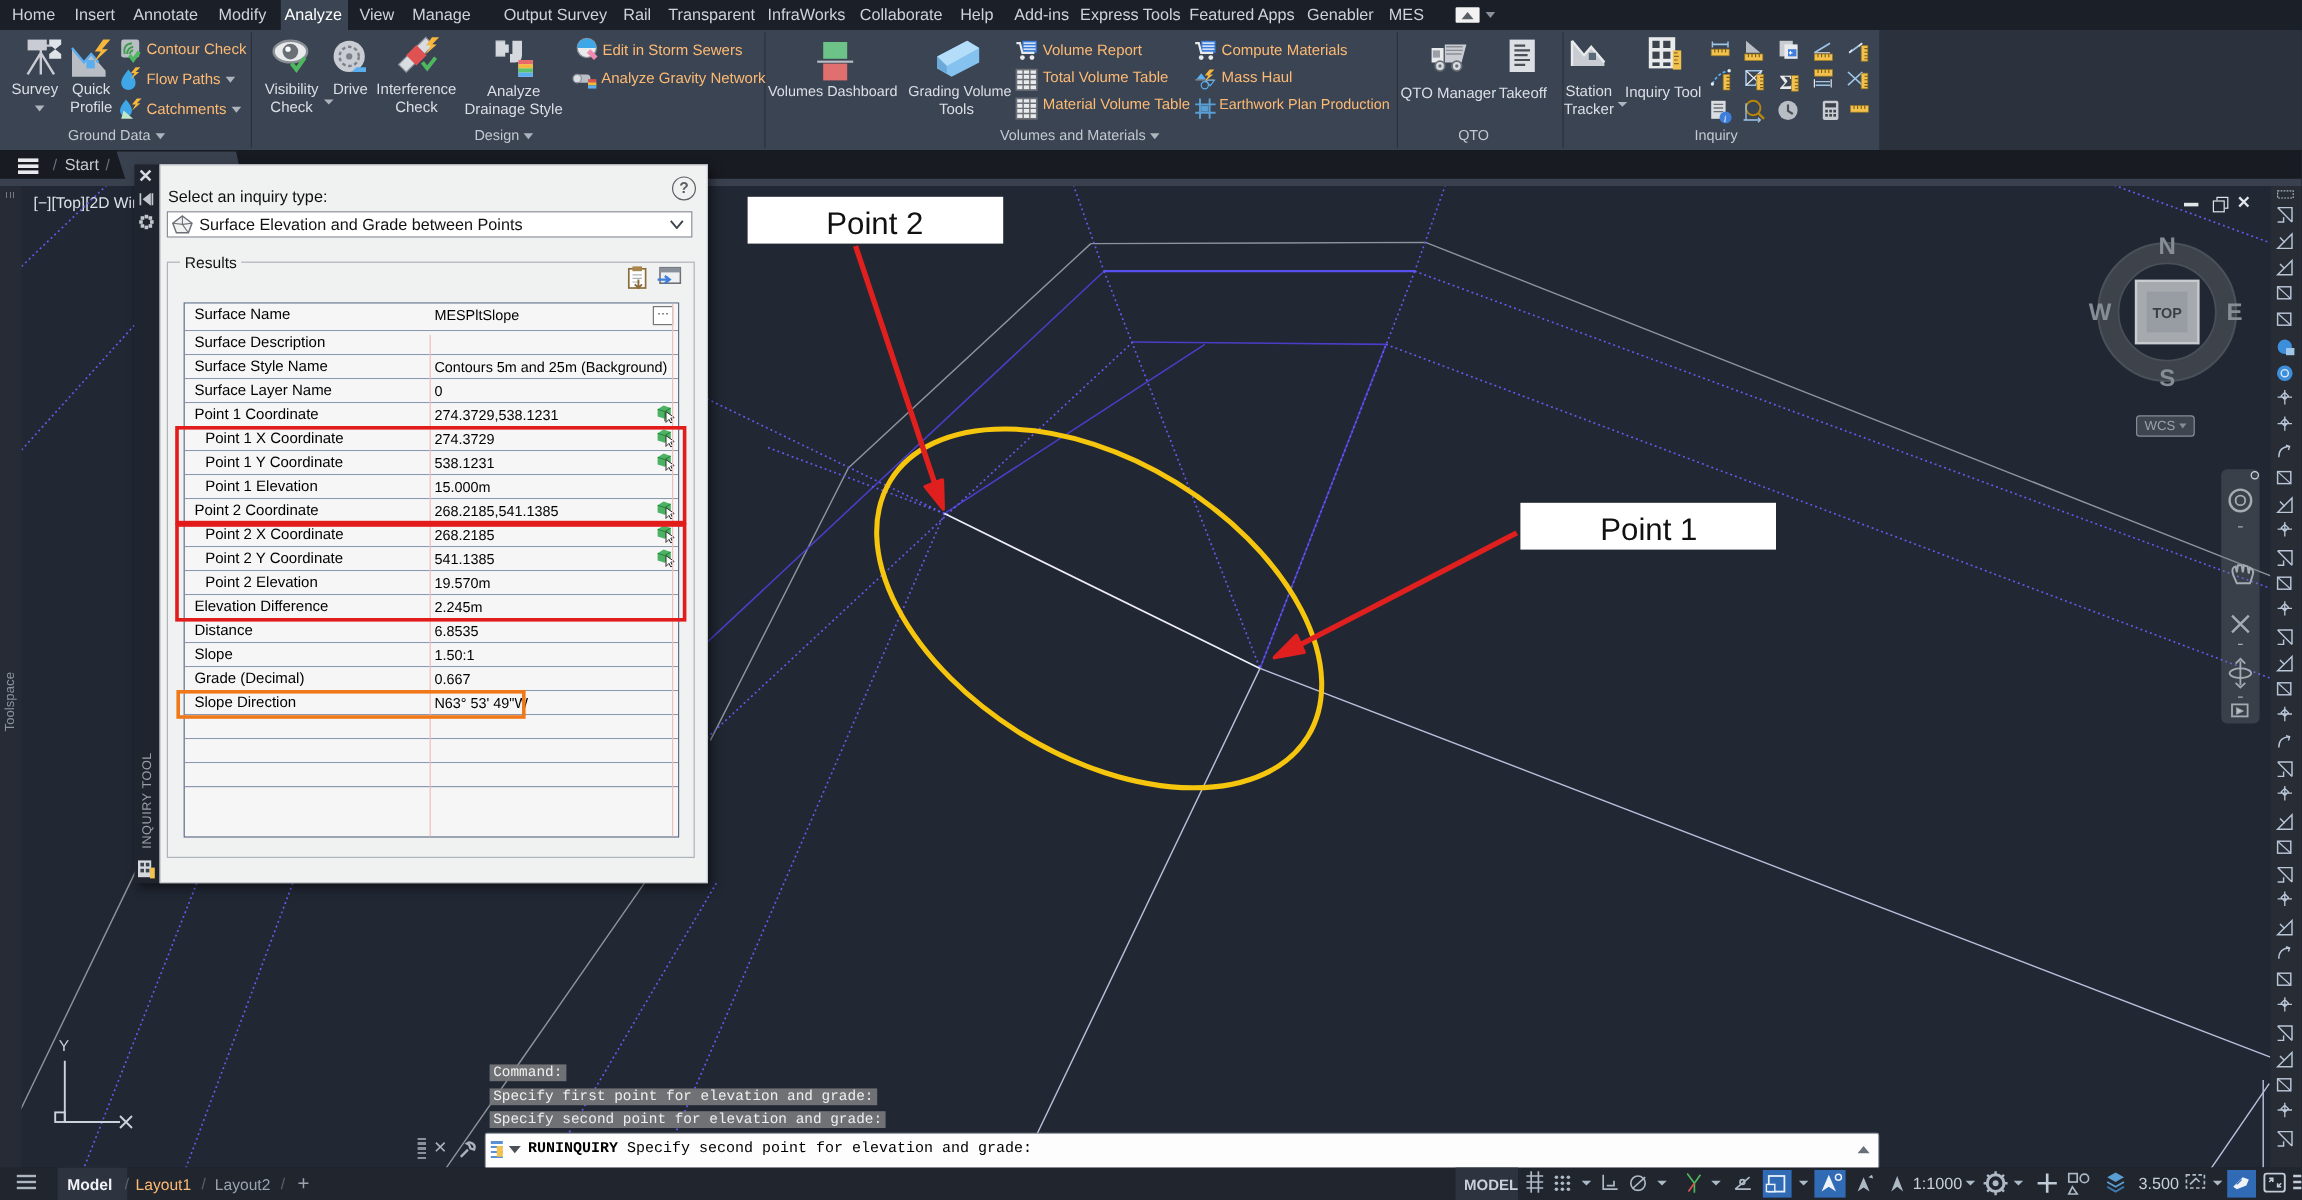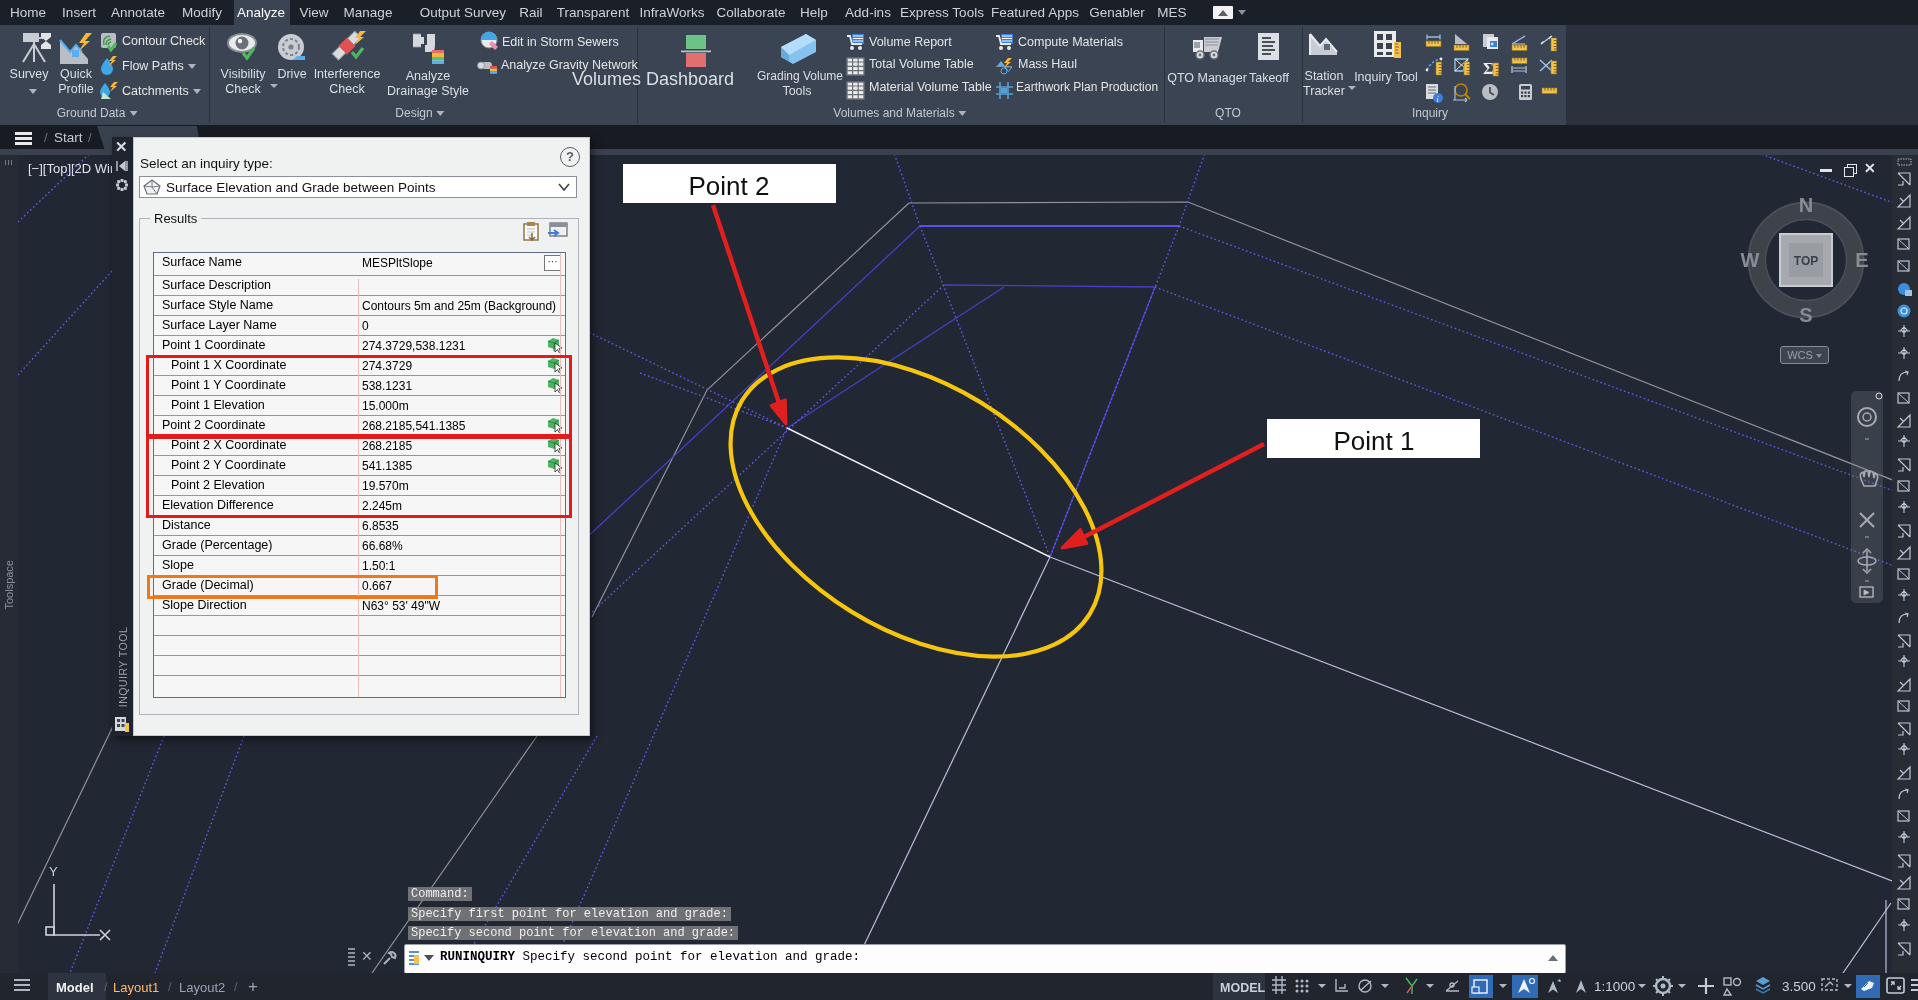--- a/index.html
+++ b/index.html
@@ -1,18 +1,18 @@
 <!DOCTYPE html>
 <html><head><meta charset="utf-8">
 <style>
 html,body{margin:0;padding:0}
 body{width:1918px;height:1000px;overflow:hidden;background:#202632;font-family:"Liberation Sans",sans-serif;position:relative}
 .a{position:absolute}
 .mtab{position:absolute;top:0;height:17px;line-height:25px;color:#ced3da;font-size:13.5px;transform:translateX(-50%);white-space:nowrap}
-.rlbl{position:absolute;color:#e5e5e5;font-size:12.5px;white-space:nowrap}
+.rlbl{position:absolute;color:#fdba74;font-size:12.5px;white-space:nowrap}
 .rlblc{position:absolute;color:#dbdfe6;font-size:12.5px;white-space:nowrap;transform:translateX(-50%);text-align:center}
 .seclbl{position:absolute;top:106px;color:#c3c9d2;font-size:12px;transform:translateX(-50%);white-space:nowrap}
 .vdiv{position:absolute;top:27px;width:1px;height:96px;background:#2b313c}
 .tr{height:19px;border-bottom:1px solid #8b99b0;position:relative;font-size:12.5px;color:#000;background:#f6f6f7}
 .tr .p{position:absolute;left:8px;top:2px;white-space:nowrap}
 .tr .p2{left:17px}
 .tr .v{position:absolute;left:208px;top:2.5px;white-space:nowrap;font-size:12px}
 .gi{position:absolute;left:392px;top:0px;width:16px;height:17px}
 .tr1{height:22px !important}
 .carat{display:inline-block;width:0;height:0;border-left:4px solid transparent;border-right:4px solid transparent;border-top:5px solid #aeb4bd;vertical-align:middle;margin-left:4px}
@@ -302,21 +302,21 @@
 <span class="a" style="left:266px;top:76px"><span class="carat" style="border-top-width:4px"></span></span>
 <span class="rlblc" style="left:292px;top:67px">Drive</span>
 <span class="rlblc" style="left:347px;top:67px">Interference</span>
 <span class="rlblc" style="left:347px;top:82px">Check</span>
 <span class="rlblc" style="left:428px;top:69px">Analyze</span>
 <span class="rlblc" style="left:428px;top:84px">Drainage Style</span>
 <span class="rlbl" style="left:502px;top:35px">Edit in Storm Sewers</span>
 <span class="rlbl" style="left:501px;top:58px">Analyze Gravity Network</span>
 <span class="seclbl" style="left:420px">Design<span class="carat"></span></span>
 
-<span class="rlblc" style="left:653px;top:69px;font-size:18px">Volumes Dashboard</span>
+<span class="rlblc" style="left:694px;top:69px;font-size:12px">Volumes Dashboard</span>
 <span class="rlblc" style="left:800px;top:69px;font-size:12px">Grading Volume</span>
 <span class="rlblc" style="left:797px;top:84px">Tools</span>
 <span class="rlbl" style="left:869px;top:35px">Volume Report</span>
 <span class="rlbl" style="left:869px;top:57px">Total Volume Table</span>
 <span class="rlbl" style="left:869px;top:80px">Material Volume Table</span>
 <span class="rlbl" style="left:1018px;top:35px">Compute Materials</span>
 <span class="rlbl" style="left:1018px;top:57px">Mass Haul</span>
 <span class="rlbl" style="left:1016px;top:80px;font-size:12px">Earthwork Plan Production</span>
 <span class="seclbl" style="left:900px">Volumes and Materials<span class="carat"></span></span>
 
@@ -657,24 +657,20 @@
     </div>
 <div class="tr">
       <span class="p">Elevation Difference</span>
       <span class="v">2.245m</span>
     </div>
 <div class="tr">
       <span class="p">Distance</span>
       <span class="v">6.8535</span>
     </div>
 <div class="tr">
-      <span class="p">Grade (Percentage)</span>
-      <span class="v">66.68%</span>
-    </div>
-<div class="tr">
       <span class="p">Slope</span>
       <span class="v">1.50:1</span>
     </div>
 <div class="tr">
       <span class="p">Grade (Decimal)</span>
       <span class="v">0.667</span>
     </div>
 <div class="tr">
       <span class="p">Slope Direction</span>
       <span class="v">N63° 53' 49"W</span>

